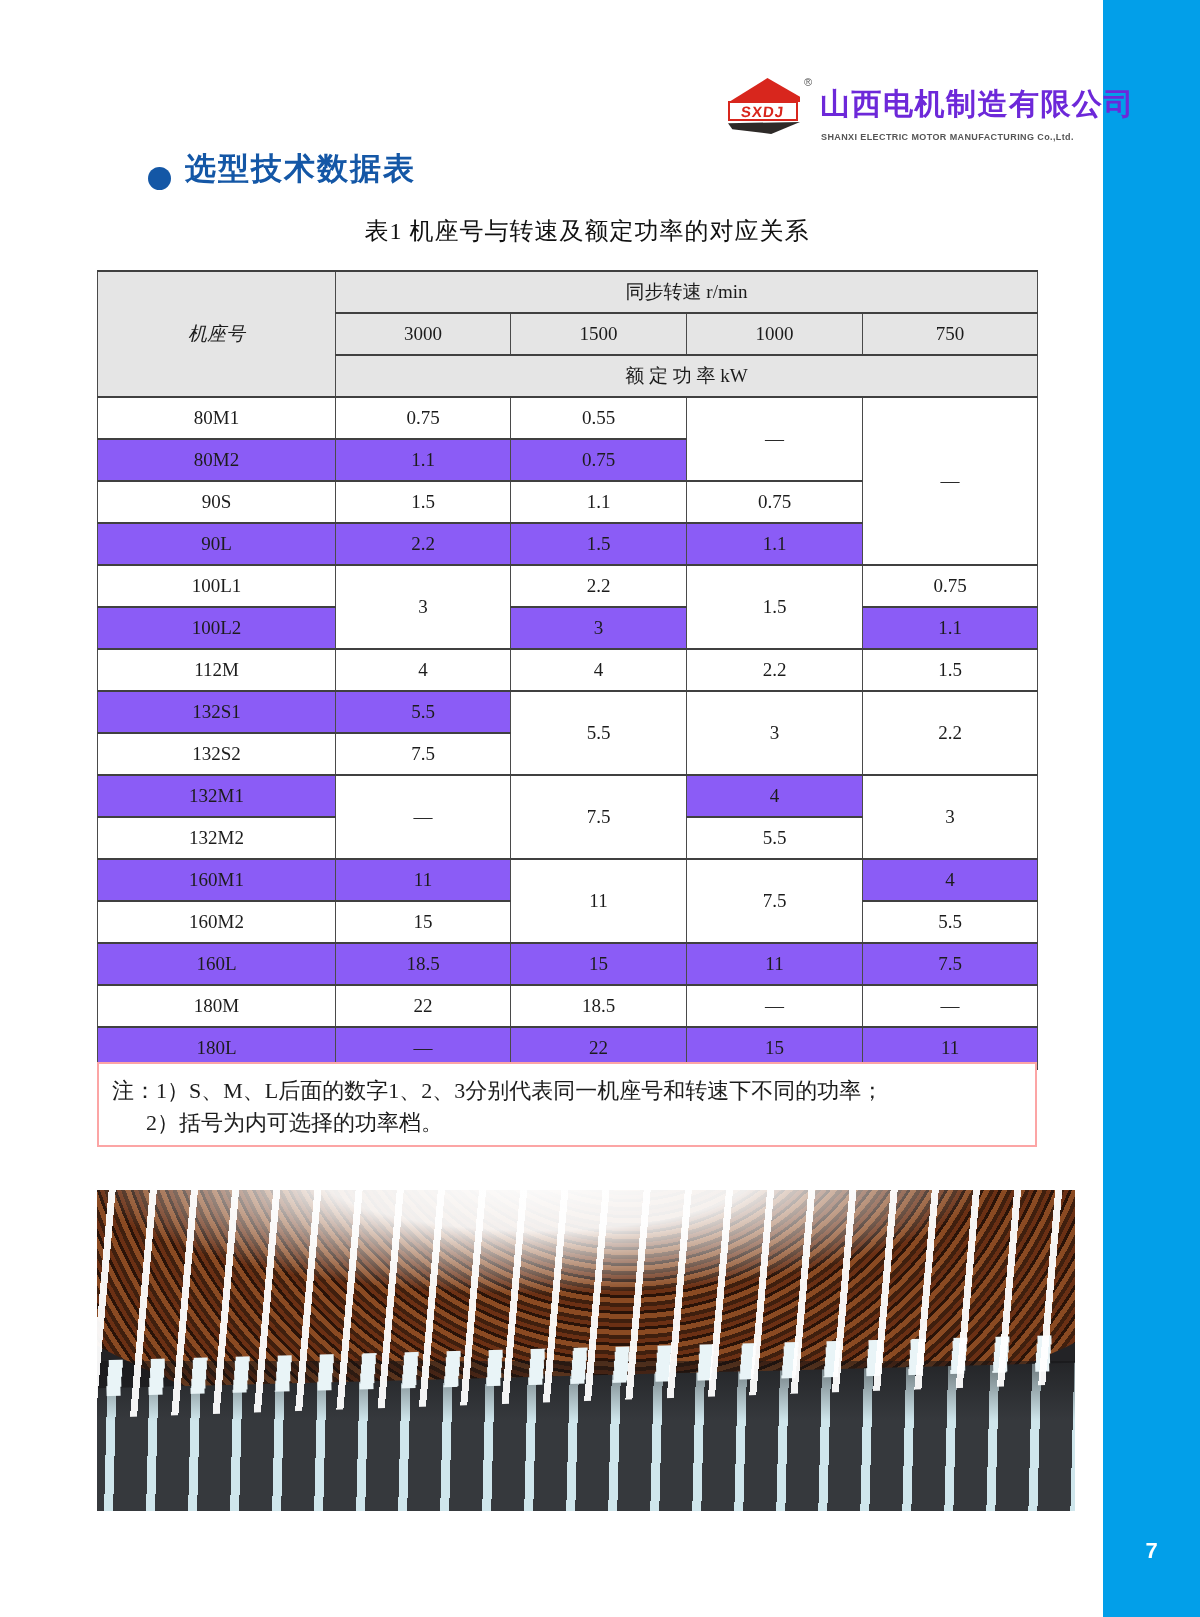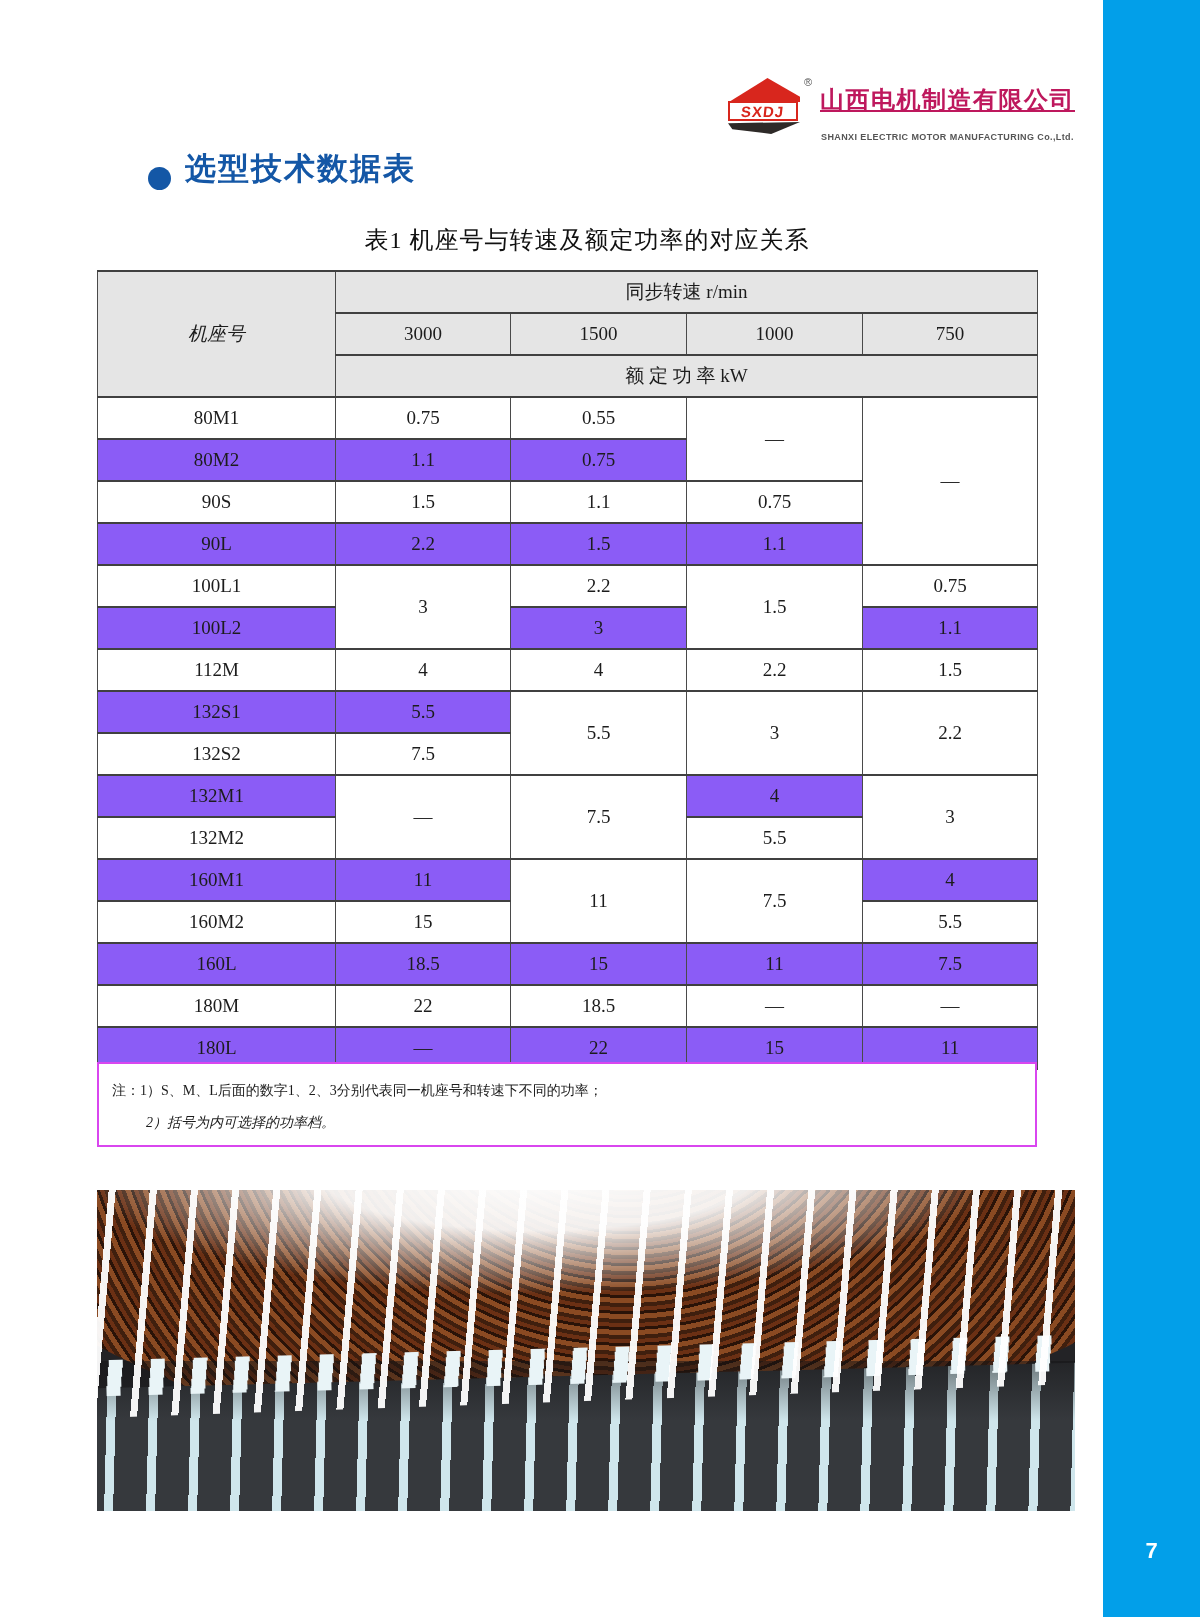--- a/index.html
+++ b/index.html
@@ -15,54 +15,54 @@
   .logo-mark{position:absolute;left:0;top:2px;width:74px;height:56px;}
   .logo-roof{position:absolute;left:0;top:0;width:74px;height:24px;background:#D8261D;
              clip-path:polygon(4% 100%,56% 0,100% 78%,100% 100%);}
   .logo-band{position:absolute;left:2px;top:23px;width:70px;height:20px;background:#ffffff;
              border:2px solid #D8261D;box-sizing:border-box;display:flex;align-items:center;justify-content:center;}
   .logo-band span{color:#D8261D;font-weight:900;font-size:15px;letter-spacing:1px;transform:skewX(-6deg);
                   font-family:"Liberation Sans",sans-serif;}
   .logo-swoosh{position:absolute;left:2px;top:44px;width:72px;height:12px;background:#2E2A28;
                clip-path:polygon(0 10%,100% 0,60% 100%,6% 60%);}
   .logo-reg{position:absolute;left:78px;top:0;font-size:11px;color:#555;}
-  .logo-cn{position:absolute;left:94px;top:8px;font-size:24px;font-weight:bold;color:#be185d;
-           letter-spacing:1.5px;white-space:nowrap;font-family:"Liberation Sans",sans-serif;text-decoration:underline;}
+  .logo-cn{position:absolute;left:94px;top:8px;font-size:30px;font-weight:bold;color:#6d28d9;
+           letter-spacing:1.5px;white-space:nowrap;font-family:"Liberation Sans",sans-serif;}
   .logo-en{position:absolute;left:95px;top:56px;font-size:9px;font-weight:bold;color:#555;
            letter-spacing:0.4px;white-space:nowrap;}
 
   
   .heading{position:absolute;left:148px;top:148px;display:flex;align-items:flex-end;}
   .bullet{width:23px;height:23px;border-radius:50%;background:#1457A6;margin-right:14px;}
   .heading-text{color:#1457A6;font-size:31px;font-weight:900;letter-spacing:2px;
                 font-family:"Liberation Sans",sans-serif;}
 
   
-  .caption{position:absolute;left:97px;top:224px;width:980px;text-align:center;
+  .caption{position:absolute;left:97px;top:215px;width:980px;text-align:center;
            font-family:"Liberation Serif","DejaVu Serif",serif;font-size:24px;color:#111;letter-spacing:1px;}
 
   
   .t-wrap{position:absolute;left:97px;top:270px;width:940px;}
   table.spec{border-collapse:collapse;width:940px;table-layout:fixed;
              font-family:"Liberation Serif","DejaVu Serif",serif;color:#1c1c1c;}
   table.spec td{border:1px solid #4a4a4a;border-top:2px solid #404040;border-bottom:2px solid #404040;
                 text-align:center;vertical-align:middle;font-size:19px;padding:0;background:#ffffff;}
   table.spec .hdr td{background:#e5e5e5;}
   table.spec tr{height:42px;}
   tr.h1{height:42px;} tr.h2{height:43px;} tr.h3{height:37px;margin-left:45px;}
   td.frame-head{width:238px;font-style:italic;}
   tr.shade td{background:#8b5cf6;}
   tr.shade td.white, table.spec td.white{background:#ffffff;}
 
   
   .notes{position:absolute;left:97px;top:1062px;width:940px;box-sizing:border-box;height:85px;
-         border:2px solid #d946ef;background:#ffffff;
-         font-family:"Liberation Serif","DejaVu Serif",serif;font-size:14px;color:#1c1c1c;
+         border:2px solid #fca5a5;background:#ffffff;
+         font-family:"Liberation Serif","DejaVu Serif",serif;font-size:22px;color:#1c1c1c;
          padding:11px 10px 0 13px;line-height:32px;}
-  .notes .l2{padding-left:34px;font-style:italic;}
+  .notes .l2{padding-left:34px;}
 
   
   .photo{position:absolute;left:97px;top:1190px;width:978px;height:321px;overflow:hidden;background:#232326;}
   .ph-coil{position:absolute;left:-220px;top:-620px;width:1500px;height:880px;border-radius:50%;
            background:repeating-radial-gradient(circle at 50% 50%, #8a4a22 0 5px, #3f1f0e 5px 9px, #6b3014 9px 13px, #2a1308 13px 16px);
            transform:rotate(-4deg);}
   .ph-glare{position:absolute;inset:0;
             background:radial-gradient(ellipse 75% 62% at 45% -6%, rgba(255,255,255,1) 0%, rgba(255,255,255,0.92) 30%, rgba(255,255,255,0) 62%);}
   .ph-strips{position:absolute;left:-60px;top:-20px;width:1150px;height:230px;
              background:repeating-linear-gradient(97deg, transparent 0 34px, rgba(255,255,255,0.95) 34px 41px);

